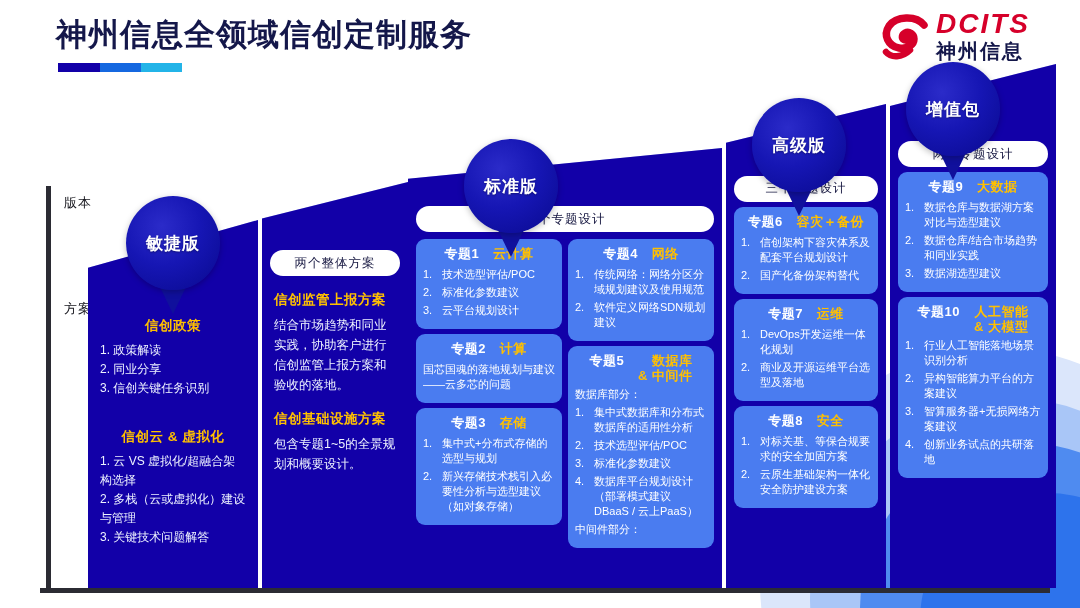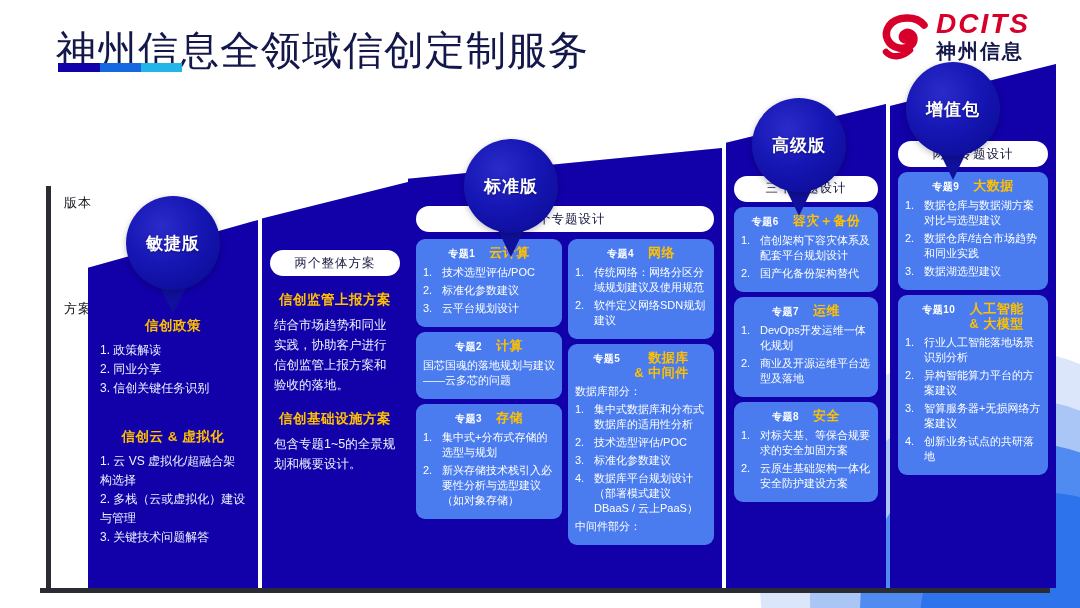--- a/index.html
+++ b/index.html
@@ -15,22 +15,22 @@
   
   .deco { position:absolute; border-radius:50%; pointer-events:none; }
   .deco1 { right:-150px; bottom:-210px; width:470px; height:470px; background:#dbe6fb; }
   .deco2 { right:-130px; bottom:-190px; width:400px; height:400px; background:#a9c6f7; }
   .deco3 { right:-110px; bottom:-165px; width:330px; height:330px; background:#4f8bf0; }
   .deco4 { right:-95px;  bottom:-140px; width:255px; height:255px; background:#2d73ec; }
 
   
   .title {
     position:absolute; left:56px; top:14px;
-    font-size:40px; font-weight:normal; letter-spacing:1px;
-    color:#14174a; white-space:nowrap;margin-top:9px;
+    font-size:31px; font-weight:bold; letter-spacing:1px;
+    color:#14174a; white-space:nowrap;
   }
   .title-underline { position:absolute; left:58px; top:63px; width:124px; height:9px; display:flex; }
   .tu-a { flex:0 0 42px; background:#1200a8; }
   .tu-b { flex:0 0 41px; background:#1568e0; }
   .tu-c { flex:1 1 auto; background:#23b4e8; }
 
   
   .logo { position:absolute; right:20px; top:6px; width:180px; height:64px; }
   .logo-mark { position:absolute; left:0; top:6px; width:52px; height:52px; }
   .logo-text { position:absolute; left:56px; top:4px; }
@@ -98,31 +98,31 @@
     color:#14153f; font-size:12.5px; font-weight:500; letter-spacing:1px;
     flex:0 0 auto;
   }
 
   
   .plain-block { color:#ffffff; padding:2px 4px 0 4px; }
   .plain-head {
     color:#ffc000; font-size:13.5px; font-weight:bold; letter-spacing:.5px;
     text-align:center; margin:8px 0 6px 0;
   }
-  .plain-head.left { text-align:center; }
+  .plain-head.left { text-align:left; }
   .plain-li { font-size:12px; line-height:19px; color:#eef2ff; }
   .plain-p  { font-size:12.5px; line-height:20px; color:#eef2ff; }
 
   
   .card {
     background:#4a7cf0; border-radius:9px; padding:6px 7px 8px 7px;
     flex:0 0 auto;
   }
   .card-head { display:flex; align-items:baseline; justify-content:center; gap:14px; margin-bottom:4px; }
-  .card-no { color:#ffffff; font-size:10px; font-weight:bold; letter-spacing:.5px; }
+  .card-no { color:#ffffff; font-size:13px; font-weight:bold; letter-spacing:.5px; }
   .card-topic { color:#ffc000; font-size:13px; font-weight:bold; letter-spacing:.5px; text-align:right; line-height:15px;}
   .card-list { list-style:none; }
   .card-li {
     display:flex; gap:6px; color:#ffffff; font-size:11px; line-height:15px; margin-bottom:3px;
   }
   .card-li .n { flex:0 0 13px; text-align:left; }
   .card-li .t { flex:1 1 auto; }
   .card-note { color:#ffffff; font-size:11px; line-height:15px; margin:2px 0 3px 0; }
 
   

